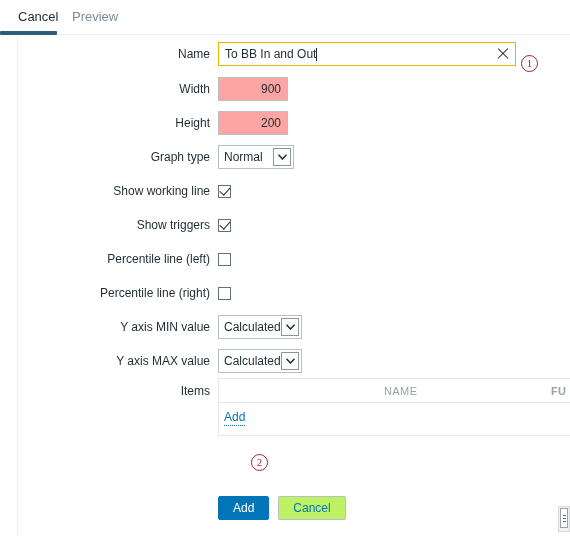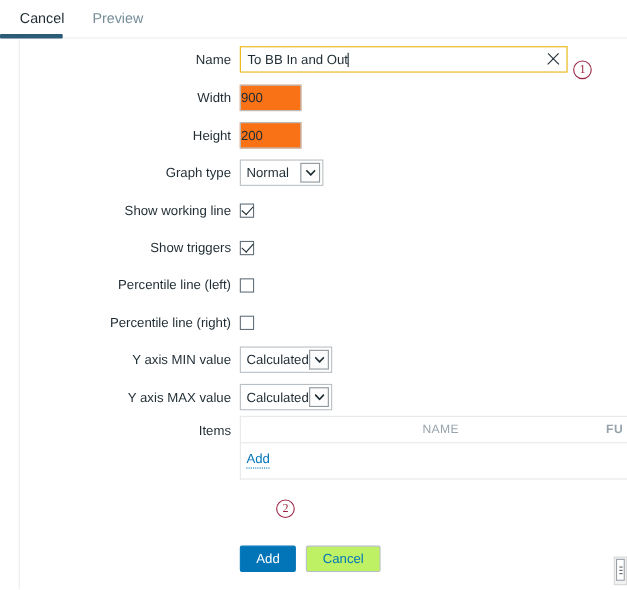--- a/index.html
+++ b/index.html
@@ -42,21 +42,21 @@
     color: #1f2c33;
   }
   .tab-underline {
     position: absolute;
     left: 0; top: 31px;
     width: 57px; height: 4px;
     background: #2b5d78;
     border-radius: 1px;
   }
   #tab-graph { left: 6px; }
-  #tab-preview { left: 72px; text-align: right; }
+  #tab-preview { left: 60px; text-align: right; }
 
   
   .left-rule {
     position: absolute;
     left: 17px; top: 36px;
     width: 1px; height: 500px;
     background: #eceef0;
   }
 
   
@@ -124,25 +124,26 @@
     position: absolute;
     left: 0; top: 6px;
     width: 14px; height: 1.4px;
     background: #1f2c33;
   }
   .clear-x::before { transform: rotate(45deg); }
   .clear-x::after  { transform: rotate(-45deg); }
 
   
   .input-num {
-    width: 56px; height: 24px;
+    width: 70px; height: 24px;
     border: 1px solid #b8bfc4;
-    background: #f97316;
+    background: #fca5a5;
     font-size: 12px;
     color: #1f2c33;
+    text-align: right;
     line-height: 22px;
     padding-right: 6px;
     white-space: nowrap;
   }
 
   
   .select {
     position: relative;
     height: 24px;
     border: 1px solid #b8bfc4;

